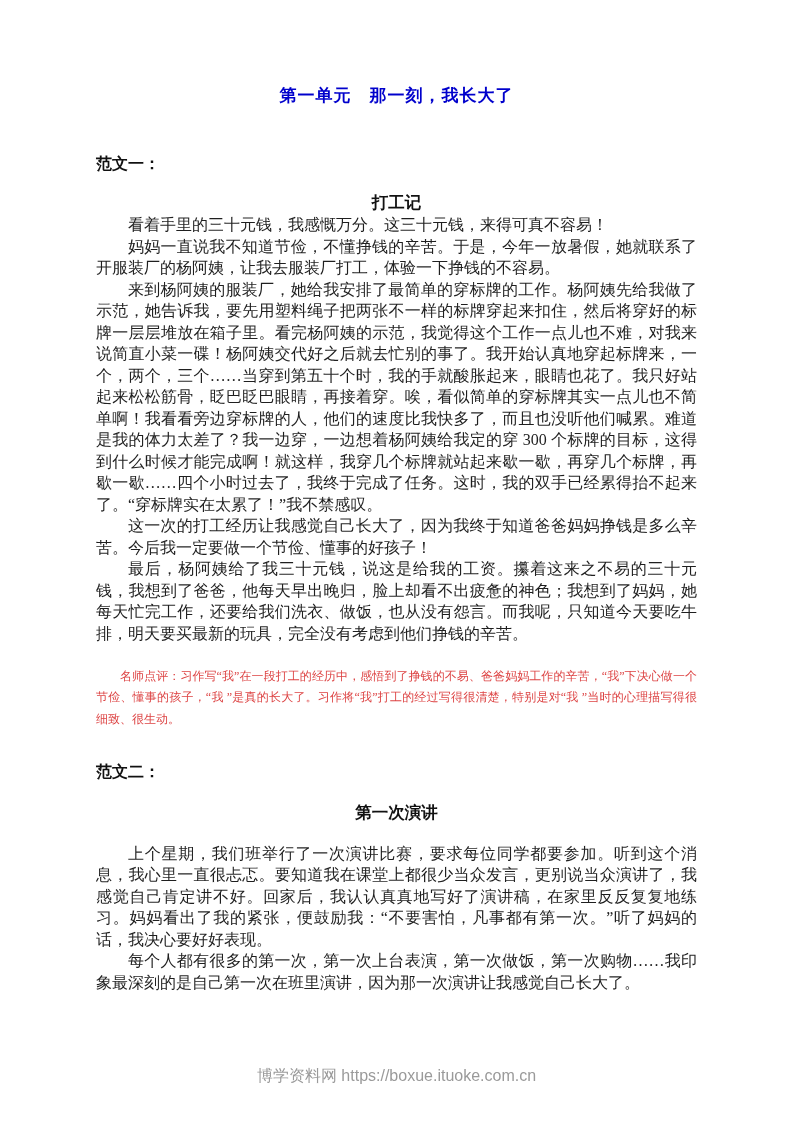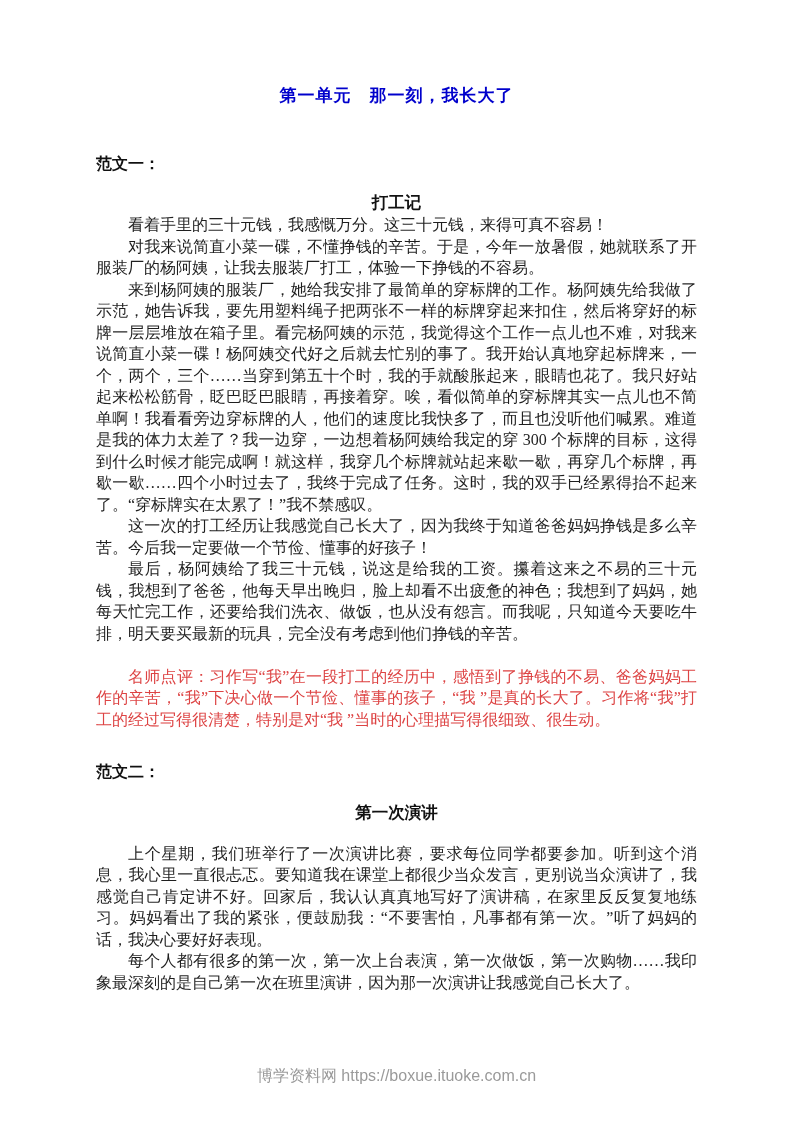--- a/index.html
+++ b/index.html
@@ -54,21 +54,21 @@
   p.body-para {
     margin: 0;
     font-size: 16px;
     line-height: 21.5px;
     text-align: justify;
     text-indent: 2em;
     text-justify: inter-ideograph;
   }
   p.comment-para {
     margin: 21.5px 0 0 0;
-    font-size: 16px;
+    font-size: 12px;
     line-height: 21.5px;
     text-align: justify;
     text-indent: 2em;
     color: #dd4444;
   }
   p.gap-before { margin-top: 21.5px; }
   .footer {
     position: absolute;
     left: 0;
     top: 1066px;
@@ -85,21 +85,21 @@
 
 <div class="page">
   <div class="content">
 
     <h1 class="doc-title">第一单元　那一刻，我长大了</h1>
 
     <section>
       <div class="essay-label essay1-label">范文一：</div>
       <h2 class="essay-title essay1-title">打工记</h2>
       <p class="body-para">看着手里的三十元钱，我感慨万分。这三十元钱，来得可真不容易！</p>
-      <p class="body-para">对我来说简直小菜一碟，不懂挣钱的辛苦。于是，今年一放暑假，她就联系了开服装厂的杨阿姨，让我去服装厂打工，体验一下挣钱的不容易。</p>
+      <p class="body-para">妈妈一直说我不知道节俭，不懂挣钱的辛苦。于是，今年一放暑假，她就联系了开服装厂的杨阿姨，让我去服装厂打工，体验一下挣钱的不容易。</p>
       <p class="body-para">来到杨阿姨的服装厂，她给我安排了最简单的穿标牌的工作。杨阿姨先给我做了示范，她告诉我，要先用塑料绳子把两张不一样的标牌穿起来扣住，然后将穿好的标牌一层层堆放在箱子里。看完杨阿姨的示范，我觉得这个工作一点儿也不难，对我来说简直小菜一碟！杨阿姨交代好之后就去忙别的事了。我开始认真地穿起标牌来，一个，两个，三个……当穿到第五十个时，我的手就酸胀起来，眼睛也花了。我只好站起来松松筋骨，眨巴眨巴眼睛，再接着穿。唉，看似简单的穿标牌其实一点儿也不简单啊！我看看旁边穿标牌的人，他们的速度比我快多了，而且也没听他们喊累。难道是我的体力太差了？我一边穿，一边想着杨阿姨给我定的穿 300 个标牌的目标，这得到什么时候才能完成啊！就这样，我穿几个标牌就站起来歇一歇，再穿几个标牌，再歇一歇……四个小时过去了，我终于完成了任务。这时，我的双手已经累得抬不起来了。“穿标牌实在太累了！”我不禁感叹。</p>
       <p class="body-para">这一次的打工经历让我感觉自己长大了，因为我终于知道爸爸妈妈挣钱是多么辛苦。今后我一定要做一个节俭、懂事的好孩子！</p>
       <p class="body-para">最后，杨阿姨给了我三十元钱，说这是给我的工资。攥着这来之不易的三十元钱，我想到了爸爸，他每天早出晚归，脸上却看不出疲惫的神色；我想到了妈妈，她每天忙完工作，还要给我们洗衣、做饭，也从没有怨言。而我呢，只知道今天要吃牛排，明天要买最新的玩具，完全没有考虑到他们挣钱的辛苦。</p>
       <p class="comment-para">名师点评：习作写“我”在一段打工的经历中，感悟到了挣钱的不易、爸爸妈妈工作的辛苦，“我”下决心做一个节俭、懂事的孩子，“我 ”是真的长大了。习作将“我”打工的经过写得很清楚，特别是对“我 ”当时的心理描写得很细致、很生动。</p>
     </section>
 
     <section>
       <div class="essay-label essay2-label">范文二：</div>
       <h2 class="essay-title essay2-title">第一次演讲</h2>
       <p class="body-para gap-before">上个星期，我们班举行了一次演讲比赛，要求每位同学都要参加。听到这个消息，我心里一直很忐忑。要知道我在课堂上都很少当众发言，更别说当众演讲了，我感觉自己肯定讲不好。回家后，我认认真真地写好了演讲稿，在家里反反复复地练习。妈妈看出了我的紧张，便鼓励我：“不要害怕，凡事都有第一次。”听了妈妈的话，我决心要好好表现。</p>

